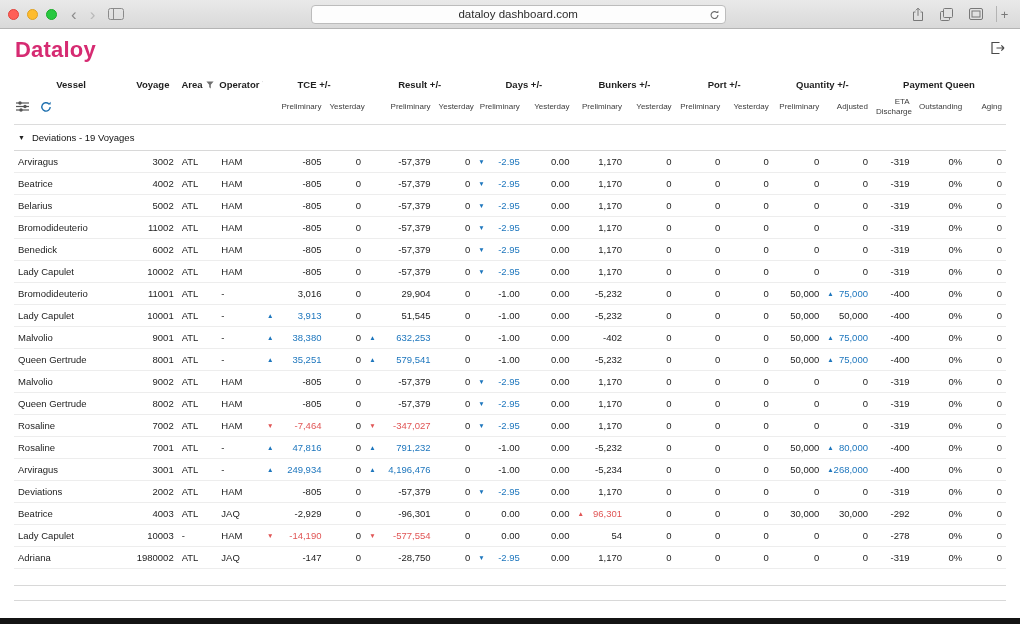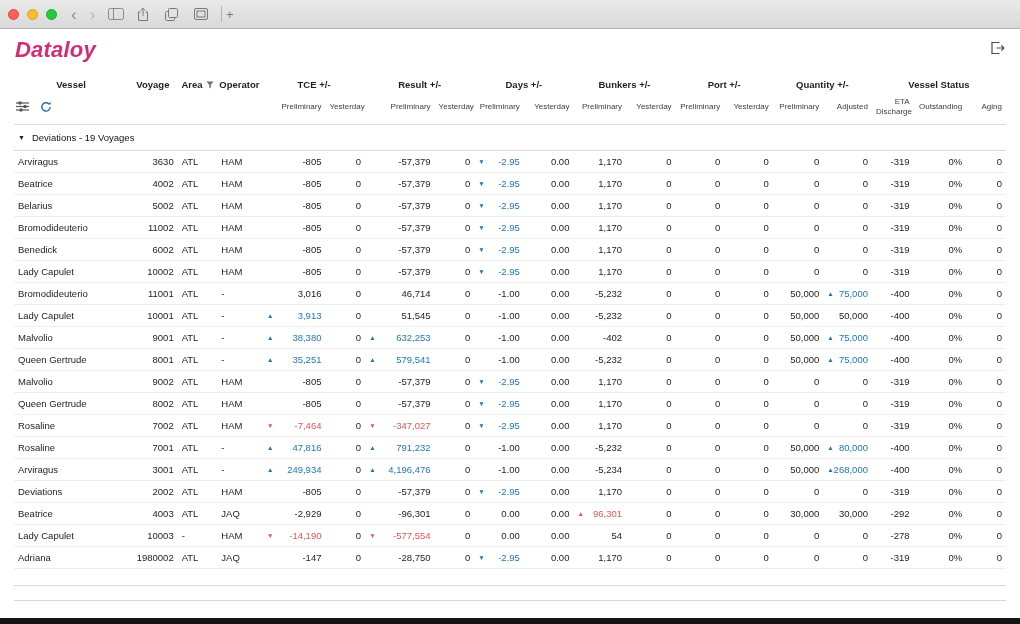--- a/index.html
+++ b/index.html
@@ -52,21 +52,20 @@
   }
 
   
   .app-header {
     height: 42px;
     display: flex;
     align-items: center;
     justify-content: space-between;
     padding: 0 15px;
     background: #fff;
-    font-style: italic;
   }
   .logo { font-size: 22px; font-weight: bold; letter-spacing: 0.2px; }
 
   
   .content { padding: 0 14px; }
   table { width: 100%; border-collapse: collapse; table-layout: fixed; }
   th, td { white-space: nowrap; overflow: hidden; }
 
   .group-row th {
     font-size: 9.5px;
@@ -158,20 +157,29 @@
     <span class="light green" data-name="zoom-window-button"></span>
   </div>
   <span class="nav-btn" data-name="back-button">‹</span>
   <span class="nav-btn fwd" data-name="forward-button">›</span>
   <span class="chrome-icon" data-name="sidebar-toggle-icon">
     <svg width="16" height="12">
         <rect x="0.5" y="0.5" width="15" height="11" rx="2" fill="none" stroke="#8a8a8a"></rect>
         <line x1="5.5" y1="0.5" x2="5.5" y2="11.5" stroke="#8a8a8a"></line>
       </svg>
   </span>
+  <div class="url-bar" data-name="address-bar">
+    <span data-name="address-bar-text">dataloy dashboard.com</span>
+    <span class="url-reload" data-name="reload-icon">
+      <svg width="11" height="12" viewBox="0 0 16 16">
+          <path d="M13 8a5 5 0 1 1-1.5-3.5" fill="none" stroke="#6c6c6c" stroke-width="1.6"></path>
+          <path d="M13.6 1.4v3.6H10z" fill="#6c6c6c"></path>
+        </svg>
+    </span>
+  </div>
   <div class="right-icons" data-name="browser-actions">
     <span class="chrome-icon" data-name="share-icon">
       <svg width="12" height="15" viewBox="0 0 12 15">
           <path d="M3.5 5H1.5v8.5h9V5H8.5" fill="none" stroke="#787878"></path>
           <path d="M6 1.2v7.6M6 1.2 3.8 3.4M6 1.2 8.2 3.4" fill="none" stroke="#787878"></path>
         </svg>
     </span>
     <span class="chrome-icon" data-name="pages-icon">
       <svg width="13" height="13">
           <rect x="0.5" y="3.5" width="9" height="9" rx="1" fill="none" stroke="#787878"></rect>
@@ -230,21 +238,21 @@
               </svg></span></th>
         <th data-name="col-header-operator"><span data-name="col-header-operator-label">Operator</span><span class="funnel" data-name="filter-icon"><svg width="8" height="8" viewBox="0 0 10 10">
                 <path d="M0.5 0.5h9L6 4.8V9.3L4 7.8V4.8z" fill="#6f6f6f"></path>
               </svg></span></th>
         <th colspan="2" data-name="col-header-tce">TCE +/-</th>
         <th colspan="2" data-name="col-header-result">Result +/-</th>
         <th colspan="2" data-name="col-header-days">Days +/-</th>
         <th colspan="2" data-name="col-header-bunkers">Bunkers +/-</th>
         <th colspan="2" data-name="col-header-port">Port +/-</th>
         <th colspan="2" data-name="col-header-quantity">Quantity +/-</th>
-        <th colspan="3" data-name="col-header-payment-status">Vessel Status</th>
+        <th colspan="3" data-name="col-header-payment-status">Payment Queen</th>
       </tr>
       <tr class="sub-row" data-name="column-subheader-row">
         <th colspan="4" class="icons-cell" data-name="table-tools">
           <span class="ic" data-name="column-settings-icon">
             <svg width="13" height="11" viewBox="0 0 13 11">
                 <g stroke="#555" stroke-width="1.2">
                   <line x1="0" y1="2" x2="13" y2="2"></line>
                   <line x1="0" y1="5.5" x2="13" y2="5.5"></line>
                   <line x1="0" y1="9" x2="13" y2="9"></line>
                 </g>
@@ -280,21 +288,21 @@
       </tr>
     </thead>
     <tbody data-name="deviations-tbody">
       <tr class="section-row" data-name="section-header-deviations">
         <td colspan="19">
           <span class="tri" data-name="chevron-down-icon">▼</span><span data-name="section-label">Deviations - 19 Voyages</span>
         </td>
       </tr>
     <tr data-name="table-row">
           <td data-name="cell-vessel"><span data-name="cell-value">Arviragus</span></td>
-          <td data-name="cell-voyage"><span data-name="cell-value">3630</span></td>
+          <td data-name="cell-voyage"><span data-name="cell-value">3002</span></td>
           <td data-name="cell-area"><span data-name="cell-value">ATL</span></td>
           <td data-name="cell-operator"><span data-name="cell-value">HAM</span></td>
           <td data-name="cell-tce-preliminary"><span data-name="cell-value">-805</span></td>
           <td data-name="cell-tce-yesterday"><span data-name="cell-value">0</span></td>
           <td data-name="cell-result-preliminary"><span data-name="cell-value">-57,379</span></td>
           <td data-name="cell-result-yesterday"><span data-name="cell-value">0</span></td>
           <td data-name="cell-days-preliminary"><i class="arr" data-name="down-arrow-icon" style="color: rgb(29, 118, 189);">▼</i><span data-name="cell-value" style="color: rgb(29, 118, 189);">-2.95</span></td>
           <td data-name="cell-days-yesterday"><span data-name="cell-value">0.00</span></td>
           <td data-name="cell-bunkers-preliminary"><span data-name="cell-value">1,170</span></td>
           <td data-name="cell-bunkers-yesterday"><span data-name="cell-value">0</span></td>
@@ -411,21 +419,21 @@
           <td data-name="cell-outstanding"><span data-name="cell-value">0%</span></td>
           <td data-name="cell-aging"><span data-name="cell-value">0</span></td>
         </tr>
         <tr data-name="table-row">
           <td data-name="cell-vessel"><span data-name="cell-value">Bromodideuterio</span></td>
           <td data-name="cell-voyage"><span data-name="cell-value">11001</span></td>
           <td data-name="cell-area"><span data-name="cell-value">ATL</span></td>
           <td data-name="cell-operator"><span data-name="cell-value">-</span></td>
           <td data-name="cell-tce-preliminary"><span data-name="cell-value">3,016</span></td>
           <td data-name="cell-tce-yesterday"><span data-name="cell-value">0</span></td>
-          <td data-name="cell-result-preliminary"><span data-name="cell-value">46,714</span></td>
+          <td data-name="cell-result-preliminary"><span data-name="cell-value">29,904</span></td>
           <td data-name="cell-result-yesterday"><span data-name="cell-value">0</span></td>
           <td data-name="cell-days-preliminary"><span data-name="cell-value">-1.00</span></td>
           <td data-name="cell-days-yesterday"><span data-name="cell-value">0.00</span></td>
           <td data-name="cell-bunkers-preliminary"><span data-name="cell-value">-5,232</span></td>
           <td data-name="cell-bunkers-yesterday"><span data-name="cell-value">0</span></td>
           <td data-name="cell-port-preliminary"><span data-name="cell-value">0</span></td>
           <td data-name="cell-port-yesterday"><span data-name="cell-value">0</span></td>
           <td data-name="cell-quantity-preliminary"><span data-name="cell-value">50,000</span></td>
           <td data-name="cell-quantity-adjusted"><i class="arr" data-name="up-arrow-icon" style="color: rgb(29, 118, 189);">▲</i><span data-name="cell-value" style="color: rgb(29, 118, 189);">75,000</span></td>
           <td data-name="cell-eta-discharge"><span data-name="cell-value">-400</span></td>

